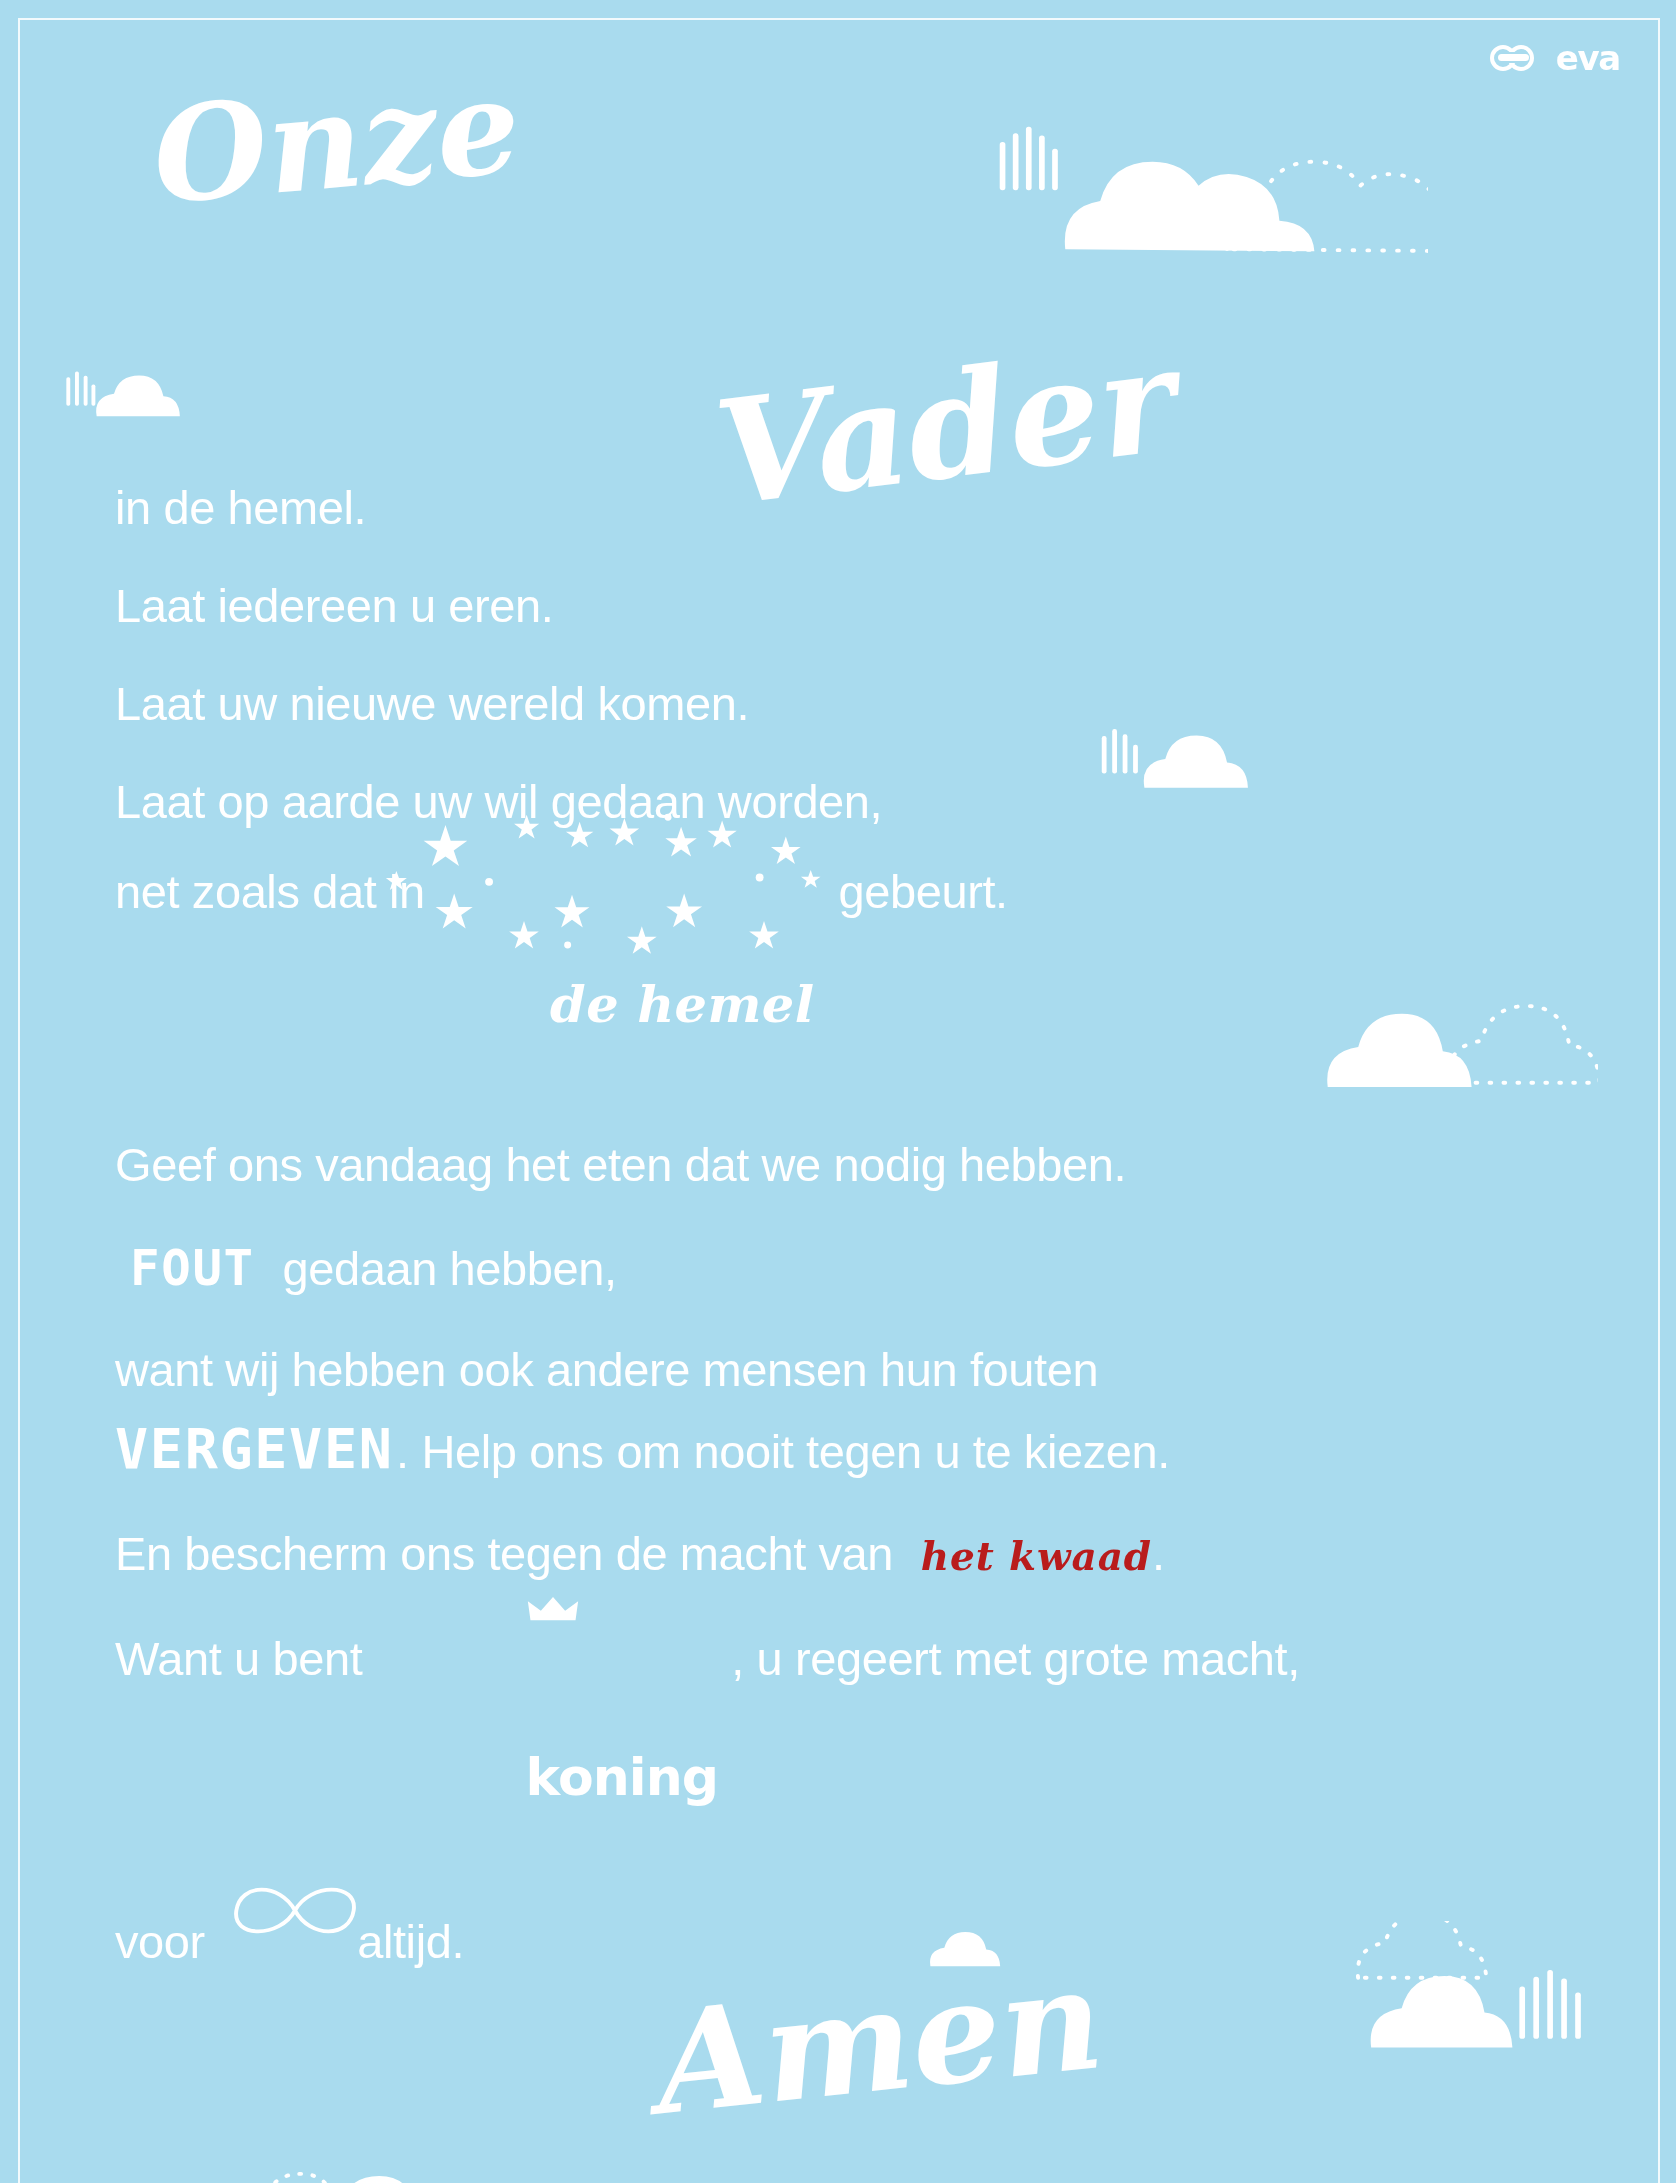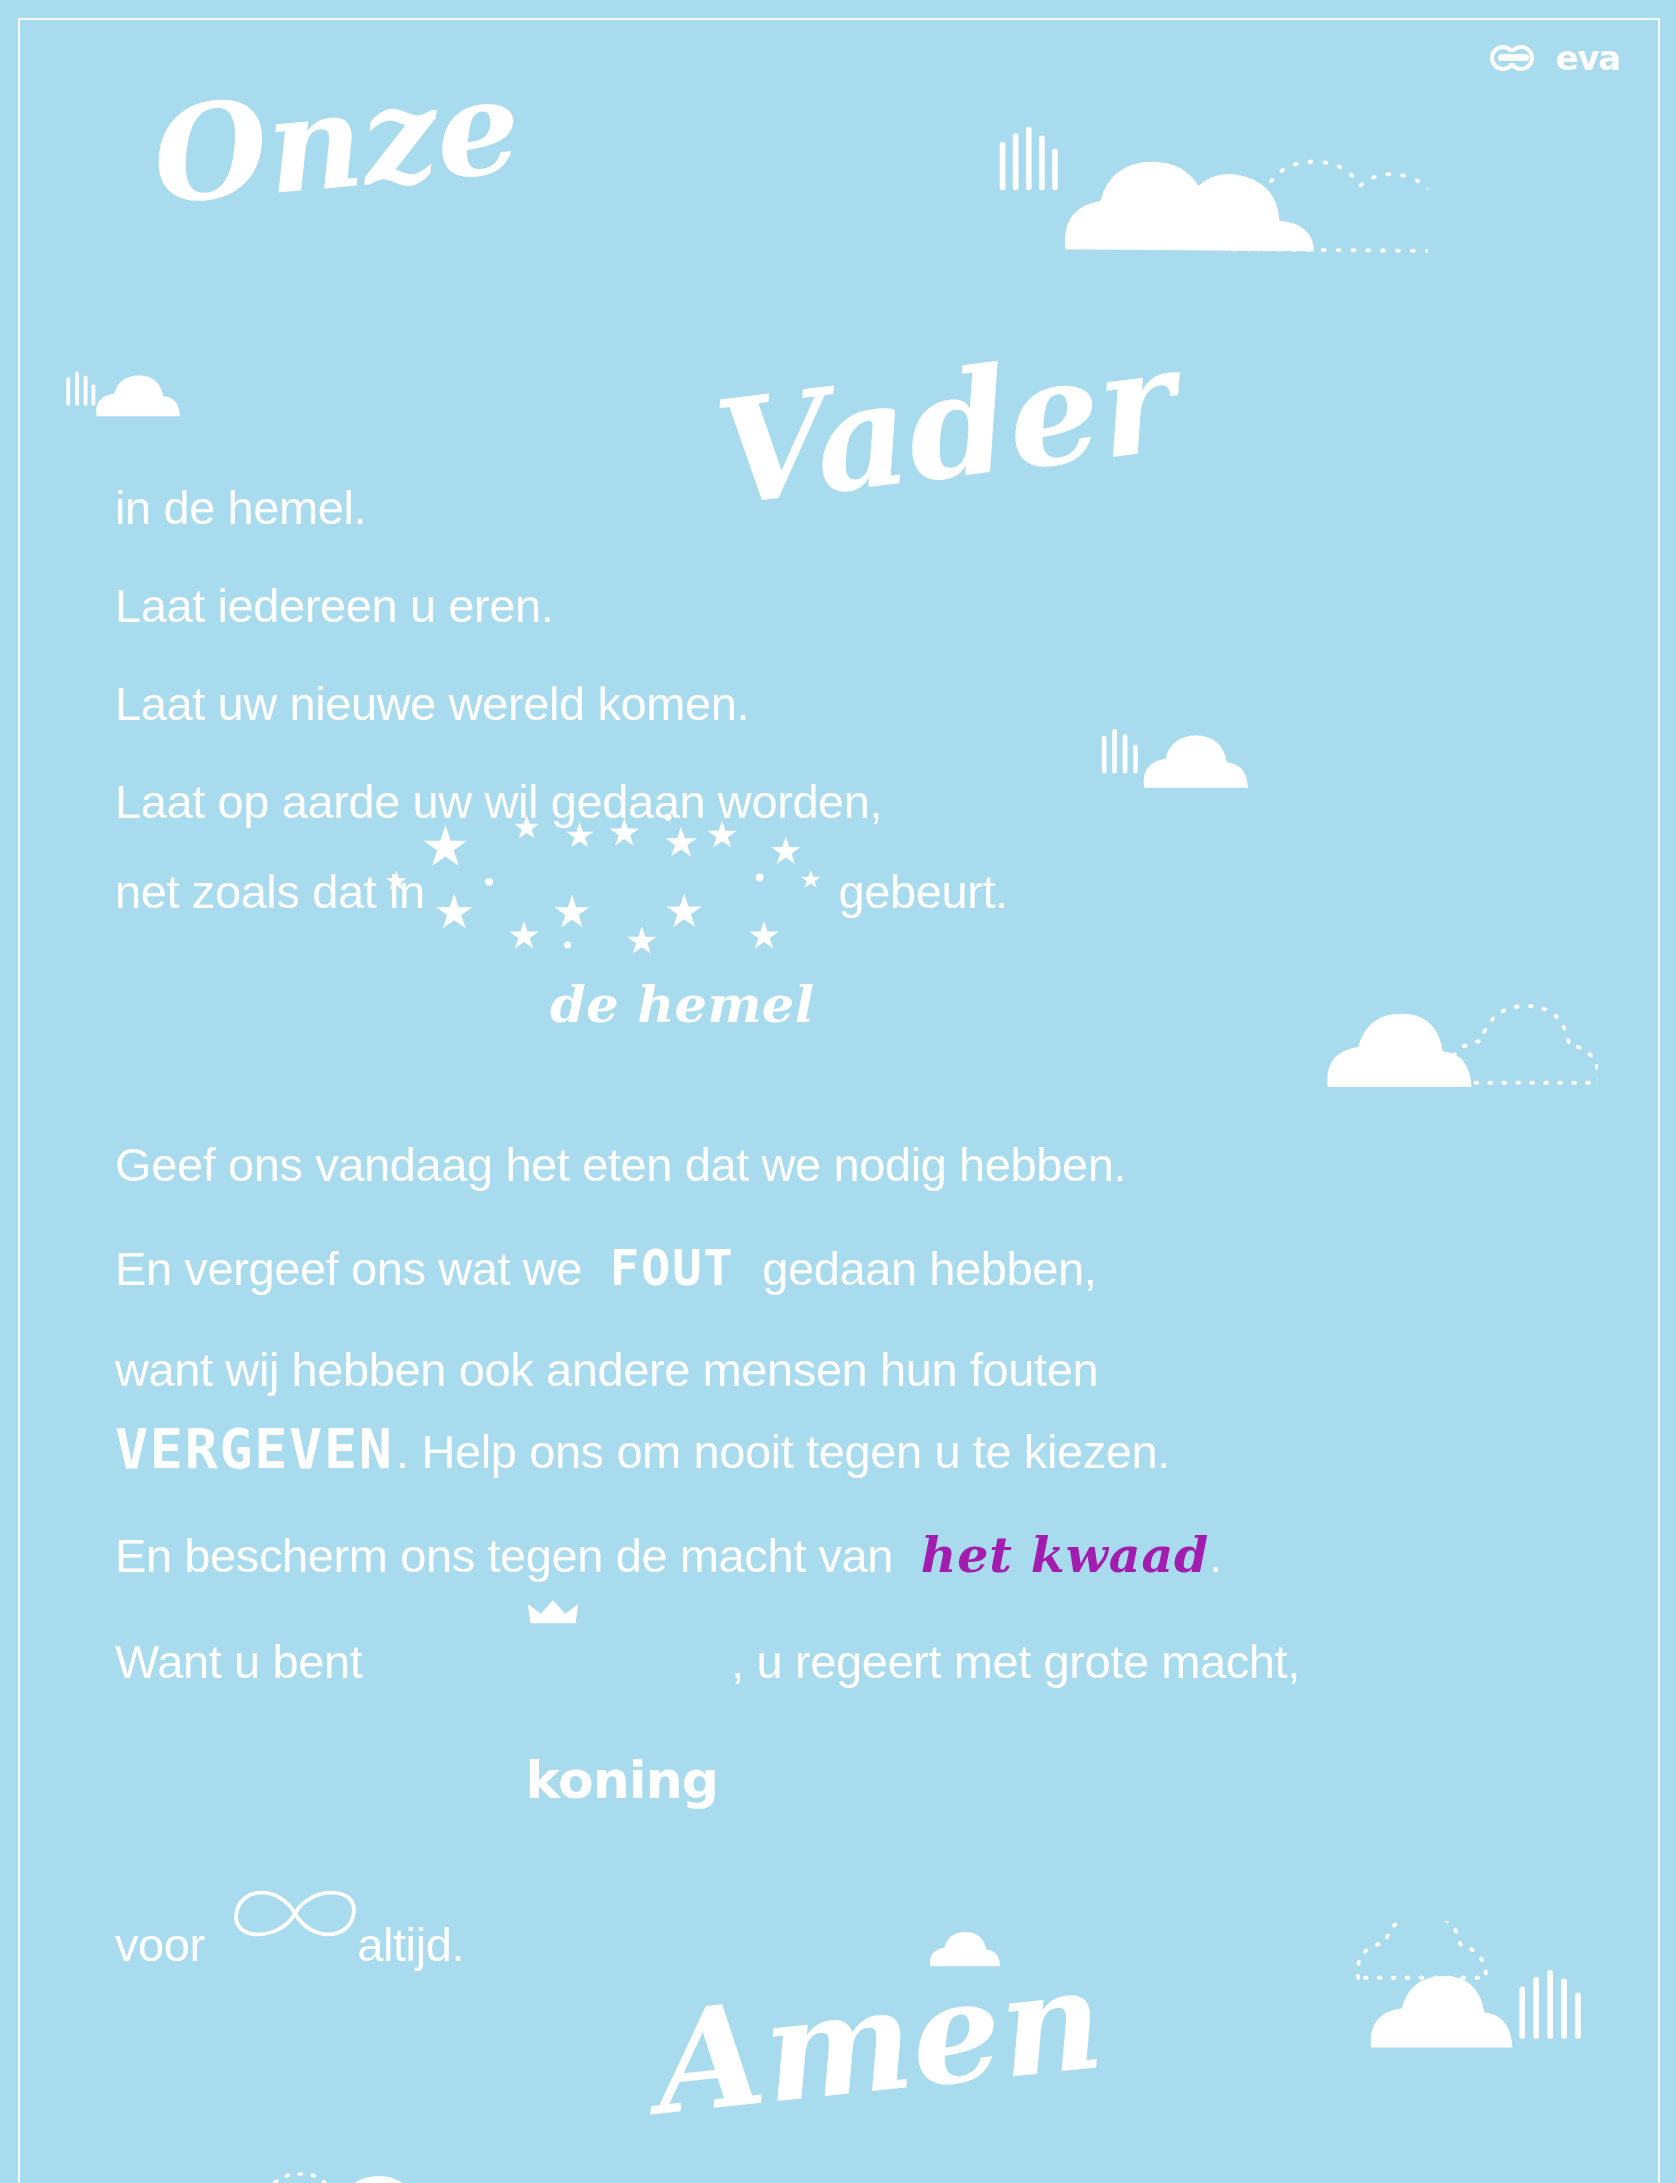--- a/index.html
+++ b/index.html
@@ -151,23 +151,23 @@
     letter-spacing: 1.7px;
     font-size: 55px;
     color: #ffffff;
   }
   .stencil.big { font-size: 49px; }
 
   .handwrite {
     font-family: "DejaVu Serif", serif;
     font-style: italic;
     font-weight: bold;
-    font-size: 49px;
+    font-size: 39px;
     letter-spacing: 0.9px;
-    color: #a21caf;
+    color: #b91c1c;
   }
 
   .koning {
     font-family: "DejaVu Sans", sans-serif;
     font-weight: bold;
     font-size: 52px;
     letter-spacing: -0.9px;
     position: relative;
     color: #ffffff;
   }
@@ -366,21 +366,20 @@
           </g>
         </svg>
         <span class="inner">de hemel</span>
       </span>
       <span style="white-space: pre;"> gebeurt.</span>
     </p>
 
     <p class="line l6">Geef ons vandaag het eten dat we nodig hebben.</p>
 
     <p class="line l7">
-      <span style="white-space: pre;">En vergeef ons wat we </span>
       <span class="stencil big" style="margin: 0px 15px; white-space: pre;">FOUT</span>
       <span style="white-space: pre;"> gedaan hebben,</span>
     </p>
 
     <p class="line l8">want wij hebben ook andere mensen hun fouten</p>
 
     <p class="line l9">
       <span class="stencil" style="white-space: pre;">VERGEVEN</span>
       <span style="margin-left: 2.6px; white-space: pre;">. Help ons om nooit tegen u te kiezen.</span>
     </p>

